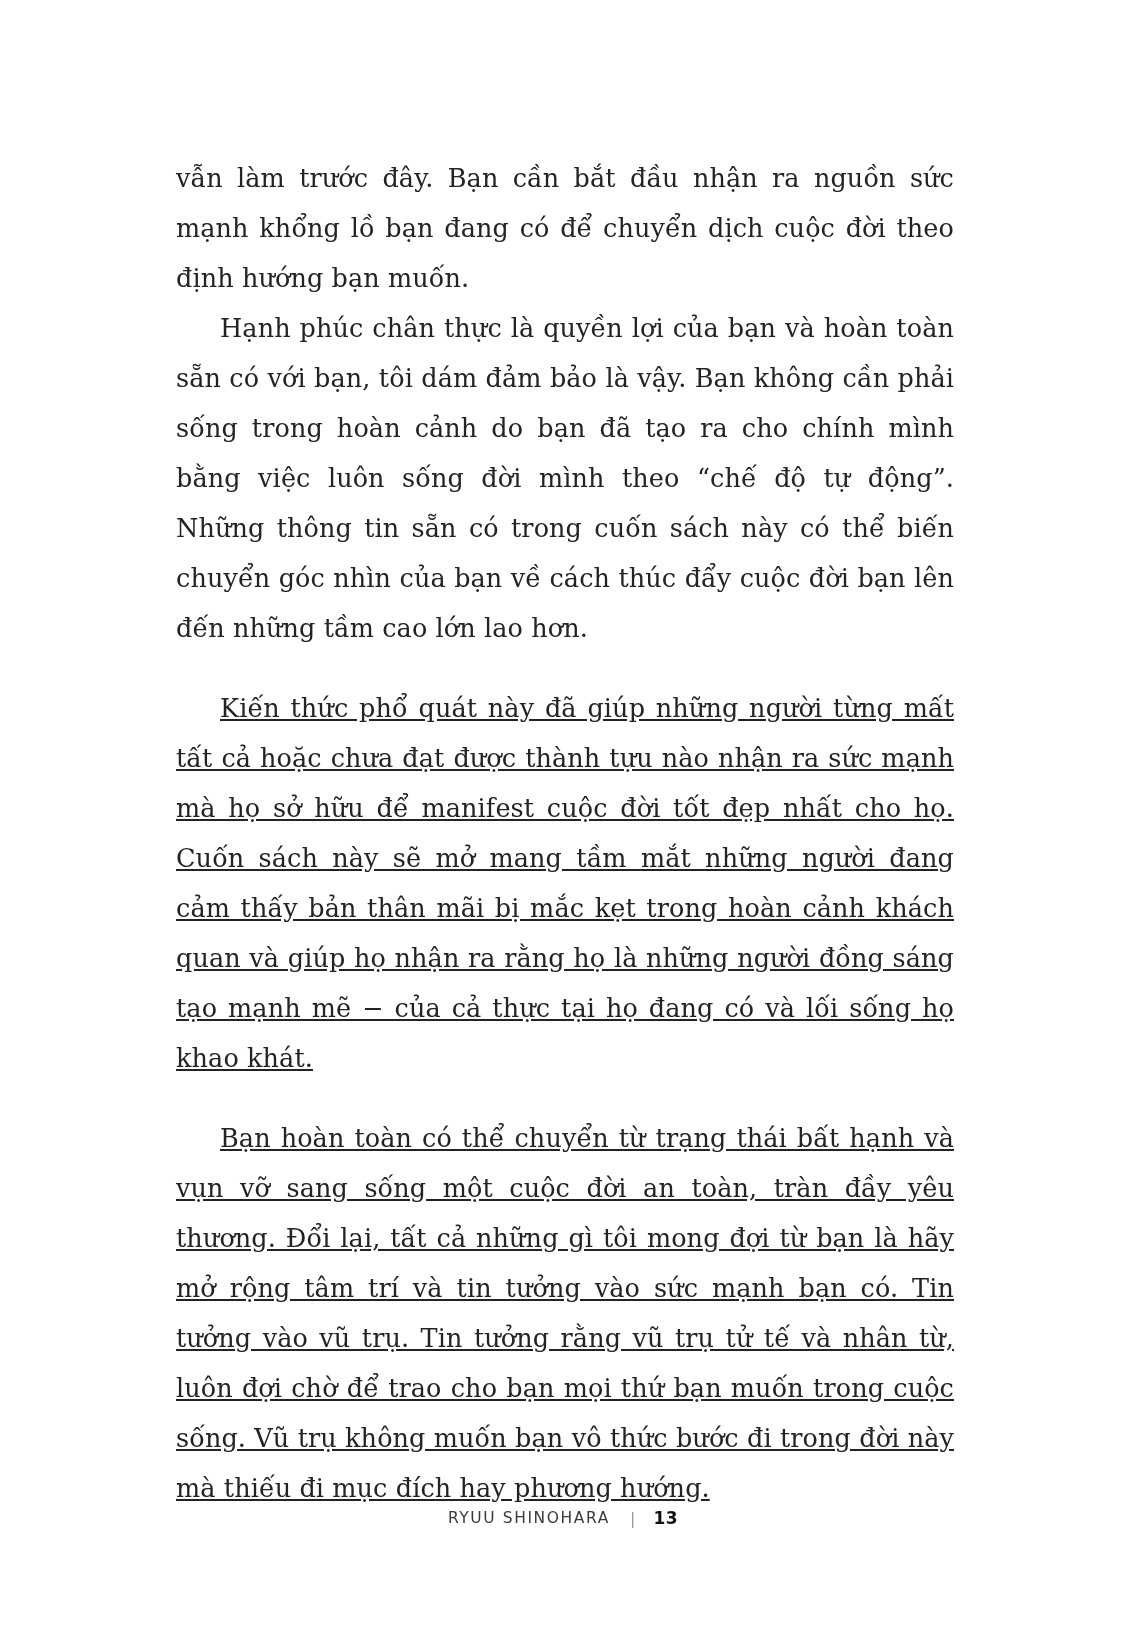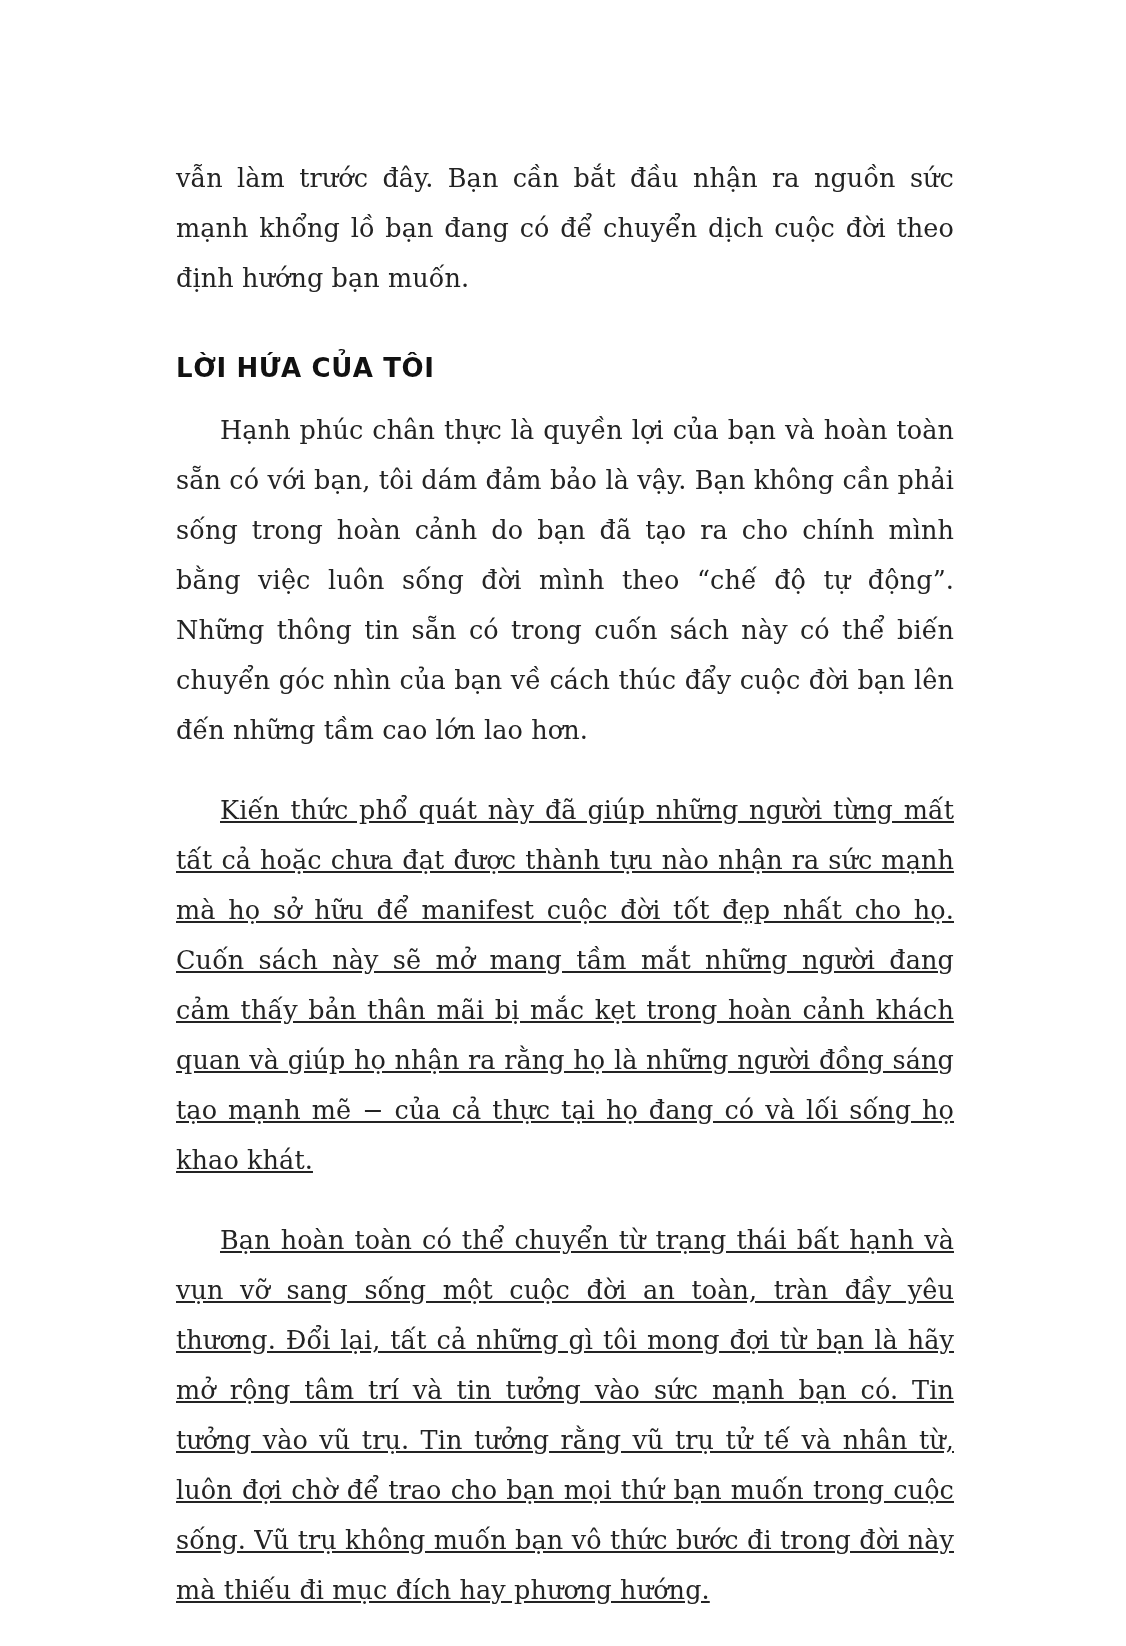--- a/index.html
+++ b/index.html
@@ -78,24 +78,28 @@
 </style>
 </head>
 <body>
 
 <div class="page">
 
   <div class="content">
 
     <p class="body-text">vẫn làm trước đây. Bạn cần bắt đầu nhận ra nguồn sức mạnh khổng lồ bạn đang có để chuyển dịch cuộc đời theo định hướng bạn muốn.</p>
 
-    <h2 class="section-heading">LỜI HỨA CỦA TÔI</h2>
 
     <p class="body-text indent">Hạnh phúc chân thực là quyền lợi của bạn và hoàn toàn sẵn có với bạn, tôi dám đảm bảo là vậy. Bạn không cần phải sống trong hoàn cảnh do bạn đã tạo ra cho chính mình bằng việc luôn sống đời mình theo “chế độ tự động”. Những thông tin sẵn có trong cuốn sách này có thể biến chuyển góc nhìn của bạn về cách thúc đẩy cuộc đời bạn lên đến những tầm cao lớn lao hơn.</p>
 
     <p class="body-text indent spaced">Kiến thức phổ quát này đã giúp những người từng mất tất cả hoặc chưa đạt được thành tựu nào nhận ra sức mạnh mà họ sở hữu để manifest cuộc đời tốt đẹp nhất cho họ. Cuốn sách này sẽ mở mang tầm mắt những người đang cảm thấy bản thân mãi bị mắc kẹt trong hoàn cảnh khách quan và giúp họ nhận ra rằng họ là những người đồng sáng tạo mạnh mẽ − của cả thực tại họ đang có và lối sống họ khao khát.</p>
 
     <p class="body-text indent spaced">Bạn hoàn toàn có thể chuyển từ trạng thái bất hạnh và vụn vỡ sang sống một cuộc đời an toàn, tràn đầy yêu thương. Đổi lại, tất cả những gì tôi mong đợi từ bạn là hãy mở rộng tâm trí và tin tưởng vào sức mạnh bạn có. Tin tưởng vào vũ trụ. Tin tưởng rằng vũ trụ tử tế và nhân từ, luôn đợi chờ để trao cho bạn mọi thứ bạn muốn trong cuộc sống. Vũ trụ không muốn bạn vô thức bước đi trong đời này mà thiếu đi mục đích hay phương hướng.</p>
 
   </div>
 
+  <div class="footer">
+    <span class="footer-author">RYUU SHINOHARA</span>
+    <span class="footer-sep">|</span>
+    <span class="footer-page">13</span>
+  </div>
 
 </div>
 
 </body></html>

